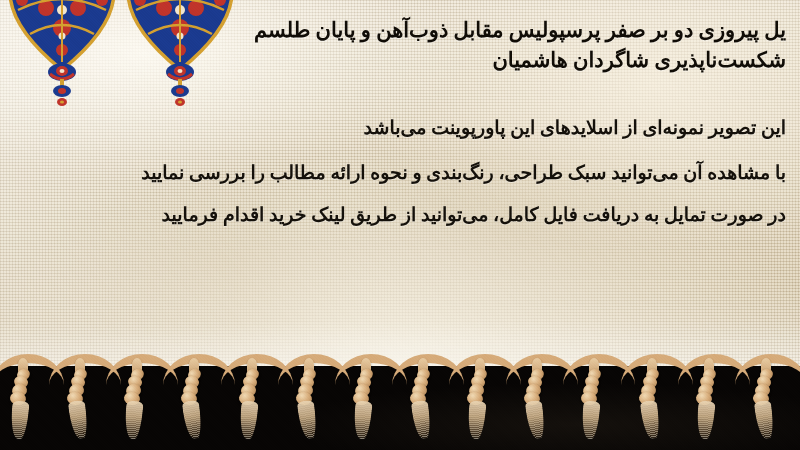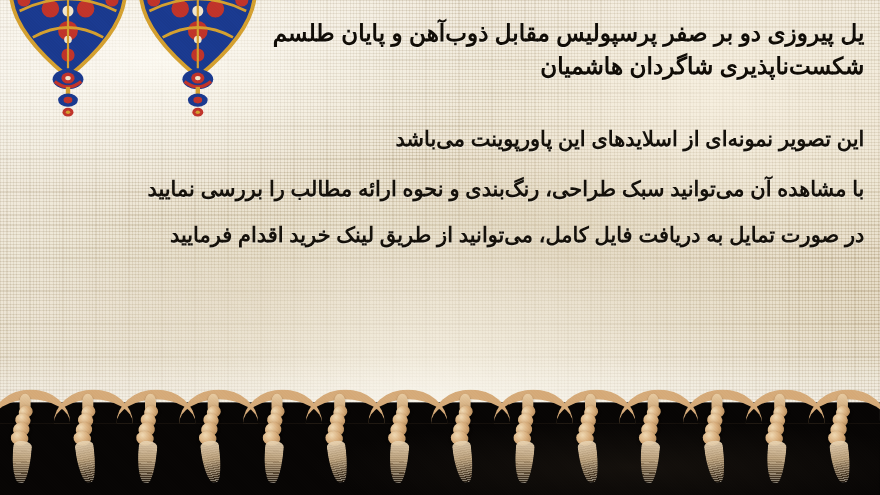--- a/index.html
+++ b/index.html
@@ -5,21 +5,21 @@
   html, body {
     margin: 0;
     padding: 0;
     background: #000;
   }
   #slide {
     position: relative;
     width: 800px;
     height: 450px;
     overflow: hidden;
-    font-family: Liberation Sans, sans-serif;
+    font-family: Liberation Serif, serif;
     background: #000000;
   }
 
   
   #canvas-field {
     position: absolute;
     left: 0; top: 0;
     width: 800px;
     height: 382px;
     background-color: #e5dac4;

